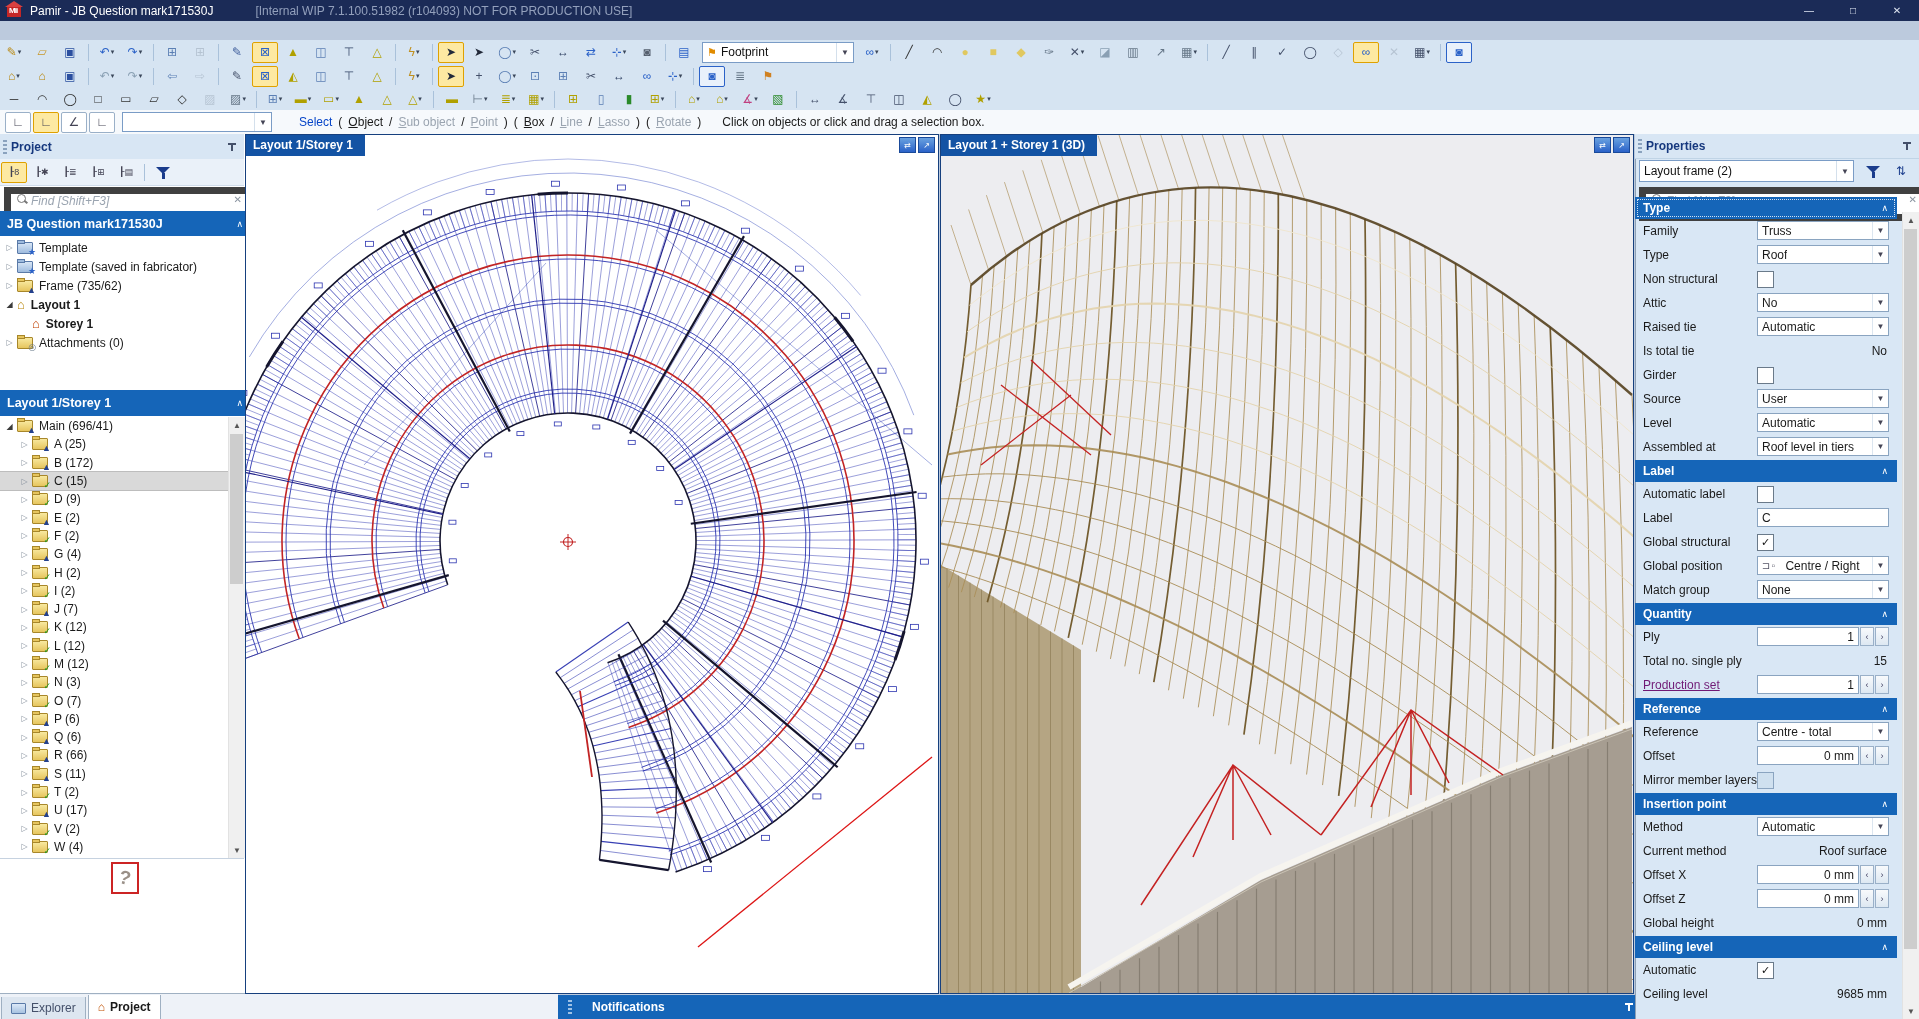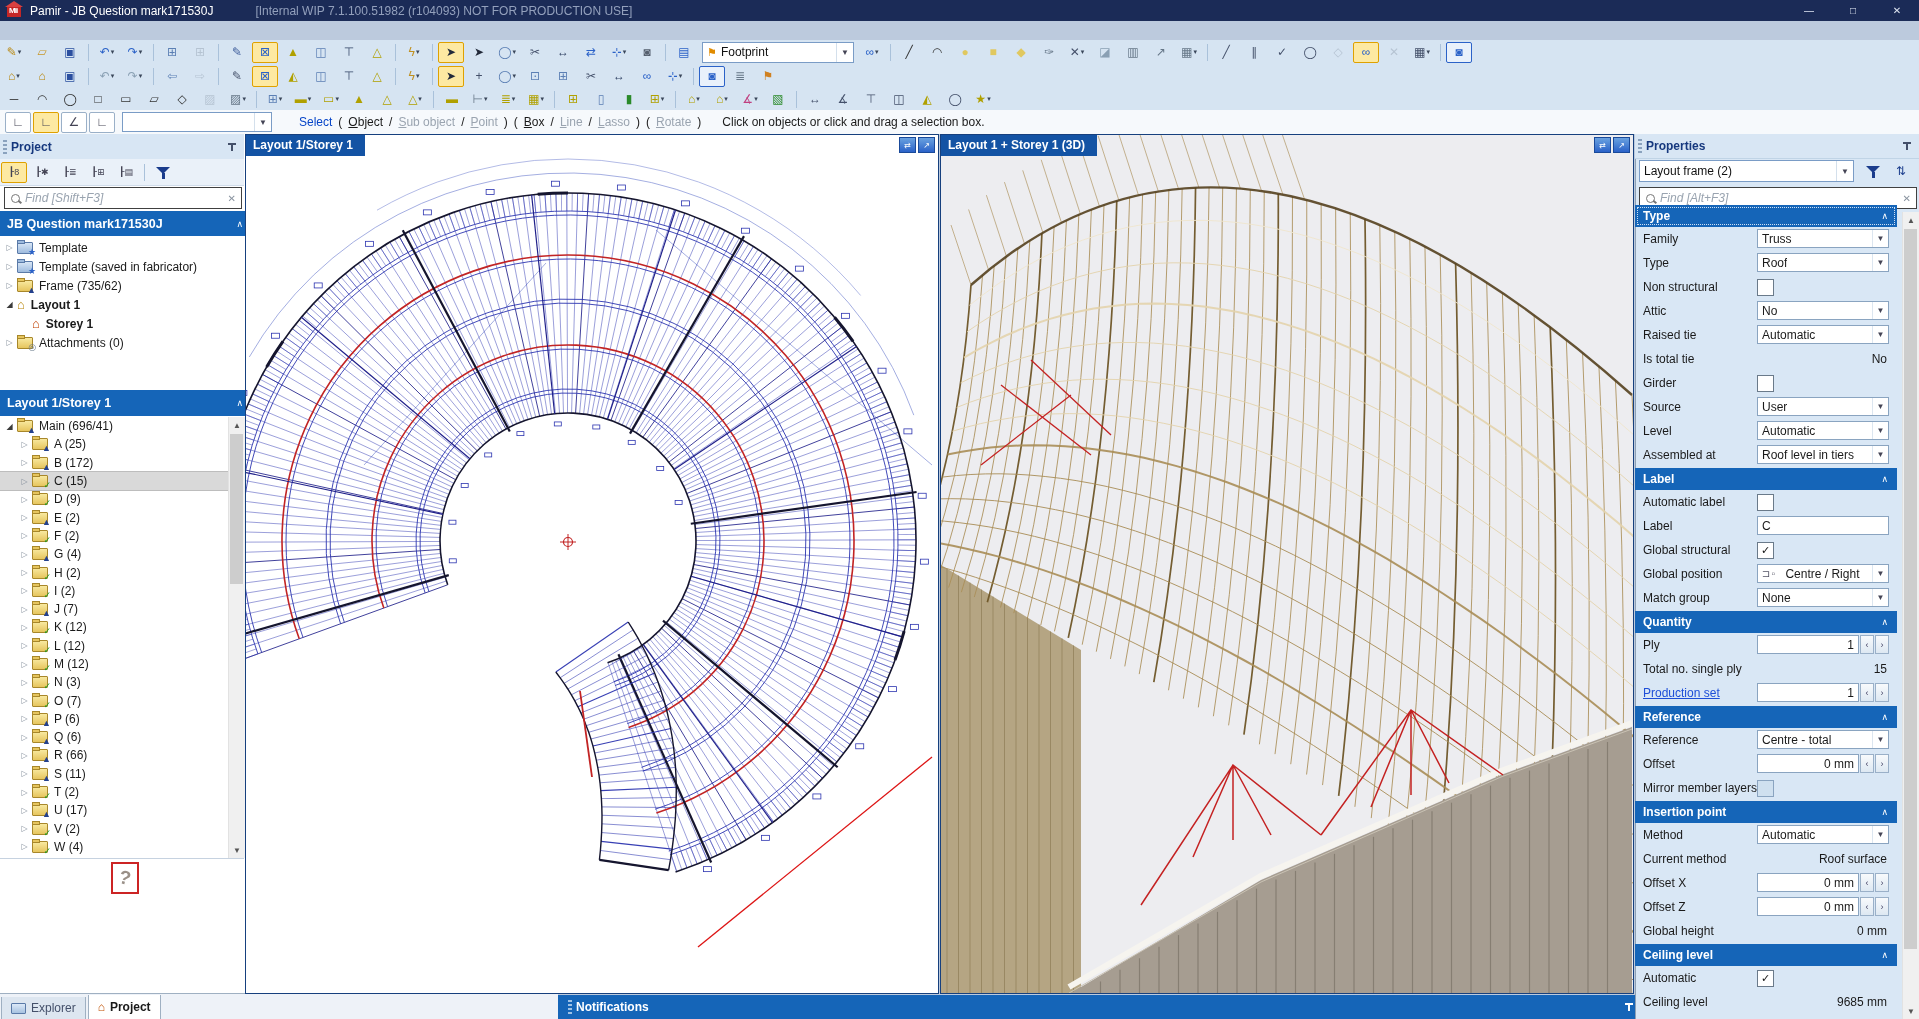--- a/index.html
+++ b/index.html
@@ -47,21 +47,21 @@
   .ufirst::first-letter{text-decoration:underline}
   .tok-gap{margin-left:18px !important}
   
   .phead{display:flex;align-items:center;background:#d8e6f4;color:#16387e;font-weight:bold;border-bottom:1px solid #c0d4e6}
   .grip{width:4px;height:14px;margin:0 4px 0 3px;background:repeating-linear-gradient(#8aa2be 0 2px,transparent 2px 4px)}
   .pin{width:10px;height:10px;position:relative;margin-left:auto;margin-right:7px;color:#44506a}
   .pin:before{content:"";position:absolute;left:1px;top:1px;width:8px;height:2px;background:currentColor}
   .pin:after{content:"";position:absolute;left:4px;top:3px;width:2px;height:6px;background:currentColor}
   .bluebar{background:#1565b8;color:#fff;font-weight:bold;display:flex;align-items:center;padding-left:7px}
   .bluebar .chev{margin-left:auto;margin-right:8px;font-size:9px;font-weight:normal}
-  .findbox{background:#fff;border:1px solid #404040;display:flex;align-items:center}
+  .findbox{background:#fff;border:7px solid #404040;display:flex;}
   .mag{width:7px;height:7px;border:1.5px solid #777;border-radius:50%;position:relative;margin:0 5px 0 6px}
   .mag:after{content:"";position:absolute;left:6px;top:6px;width:4px;height:1.5px;background:#777;transform:rotate(40deg)}
   .findph{color:#9aa4b0;font-style:italic}
   .findx{margin-left:auto;margin-right:5px;color:#8a94a0;font-size:10px}
   
   .trow{display:flex;align-items:center;white-space:nowrap}
   .trow.sel{background:#d9d9d9;outline:1px solid #bdbdbd}
   .texp{width:11px;font-size:8px;color:#8a94a0;text-align:center;flex:none}
   .texp.open{color:#3a3a3a}
   .fold{position:relative;width:14px;height:10px;background:linear-gradient(#f8e9a0,#e6c55e);border:1px solid #a8872a;border-radius:1px;margin:0 4px 0 2px;flex:none}
@@ -105,27 +105,27 @@
   .vtab{position:absolute;left:0;top:0;background:#1353a4;color:#fff;font-weight:bold;padding:3px 12px 4px 7px;z-index:3}
   .vicons{position:absolute;right:3px;top:2px;display:flex;gap:2px;z-index:3}
   .vicon{width:15px;height:14px;background:linear-gradient(#6aa2e0,#2b62c8);border:1px solid #1a4a9a;color:#fff;font-size:8px;display:flex;align-items:center;justify-content:center}
   .vp svg{position:absolute;left:0;top:0}
   
   #props{left:1635px;top:134px;width:284px;height:885px;background:#d9e7f5;border-left:1px solid #8ea0b4;box-sizing:border-box}
   #props-head{left:1635px;top:134px;width:284px;height:24px}
   #props-selrow{left:1639px;top:160px;width:276px;height:22px;display:flex;align-items:center}
   #props-sel{width:218px;height:20px}
   #props-find{left:1639px;top:187px;width:276px;height:20px}
-  #propbody{left:1635px;top:204px;width:262px;height:807px;overflow:hidden}
+  #propbody{left:1635px;top:196px;width:262px;height:807px;overflow:hidden}
   .psec{height:22px;background:#1565b8;color:#fff;font-weight:bold;display:flex;align-items:center;padding-left:8px;margin-top:1px}
   .psec .chev{margin-left:auto;margin-right:9px;font-size:9px;font-weight:normal}
   .psec.focus{outline:1px dotted #cfe0f4;outline-offset:-3px}
   .prow{position:relative;height:24px}
   .plab{position:absolute;left:8px;top:5px;white-space:nowrap}
-  .plab.plink{color:#1d4ed8;text-decoration:underline}
+  .plab.plink{color:#701a75;text-decoration:underline}
   .pctl{position:absolute;left:122px;right:8px;top:2px;height:19px}
   .pdrop{height:19px;background:#fff;border:1px solid #8aa4c0;display:flex;align-items:center;padding-left:4px;box-sizing:border-box}
   .pdrop .pval{white-space:nowrap;overflow:hidden}
   .pdrop .gpic{color:#556;font-size:10px;letter-spacing:1px}
   .pdrop .pval.right{margin-left:auto;padding-right:3px}
   .pdarr{margin-left:auto;width:15px;height:100%;flex:none;display:flex;align-items:center;justify-content:center;border-left:1px solid #dce6f0;color:#445;font-size:8px}
   .ptext{height:19px;background:#fff;border:1px solid #8aa4c0;display:flex;align-items:center;padding-left:4px;box-sizing:border-box}
   .pchk{width:15px;height:15px;margin-top:2px;background:#fff;border:1px solid #6a7a8a;display:flex;align-items:center;justify-content:center;font-size:11px;color:#111}
   .pchk.disabled{background:#cfe0ef;border-color:#8aa4c0}
   .pread{position:absolute;right:10px;top:5px}
@@ -835,21 +835,21 @@
         <span class="minifold"></span>
         <span>Explorer</span>
       </div>
       <div class="btab active">
         <span class="bic" style="color: rgb(192, 80, 0);">⌂</span>
         <span>Project</span>
       </div>
     </div>
   <div id="notifbar" class="abs bluebar">
     <div class="grip"></div>
-    <span style="margin-left:0">Notifications</span>
+    <span style="margin-left:16px">Notifications</span>
     <div class="pin"></div>
   </div>
 
   <div id="vp2d" class="abs vp">
     <div class="vtab">Layout 1/Storey 1</div>
     <div class="vicons">
       <div class="vicon">⇄</div>
       <div class="vicon">↗</div>
     </div>
     <div id="vp2d-canvas">

